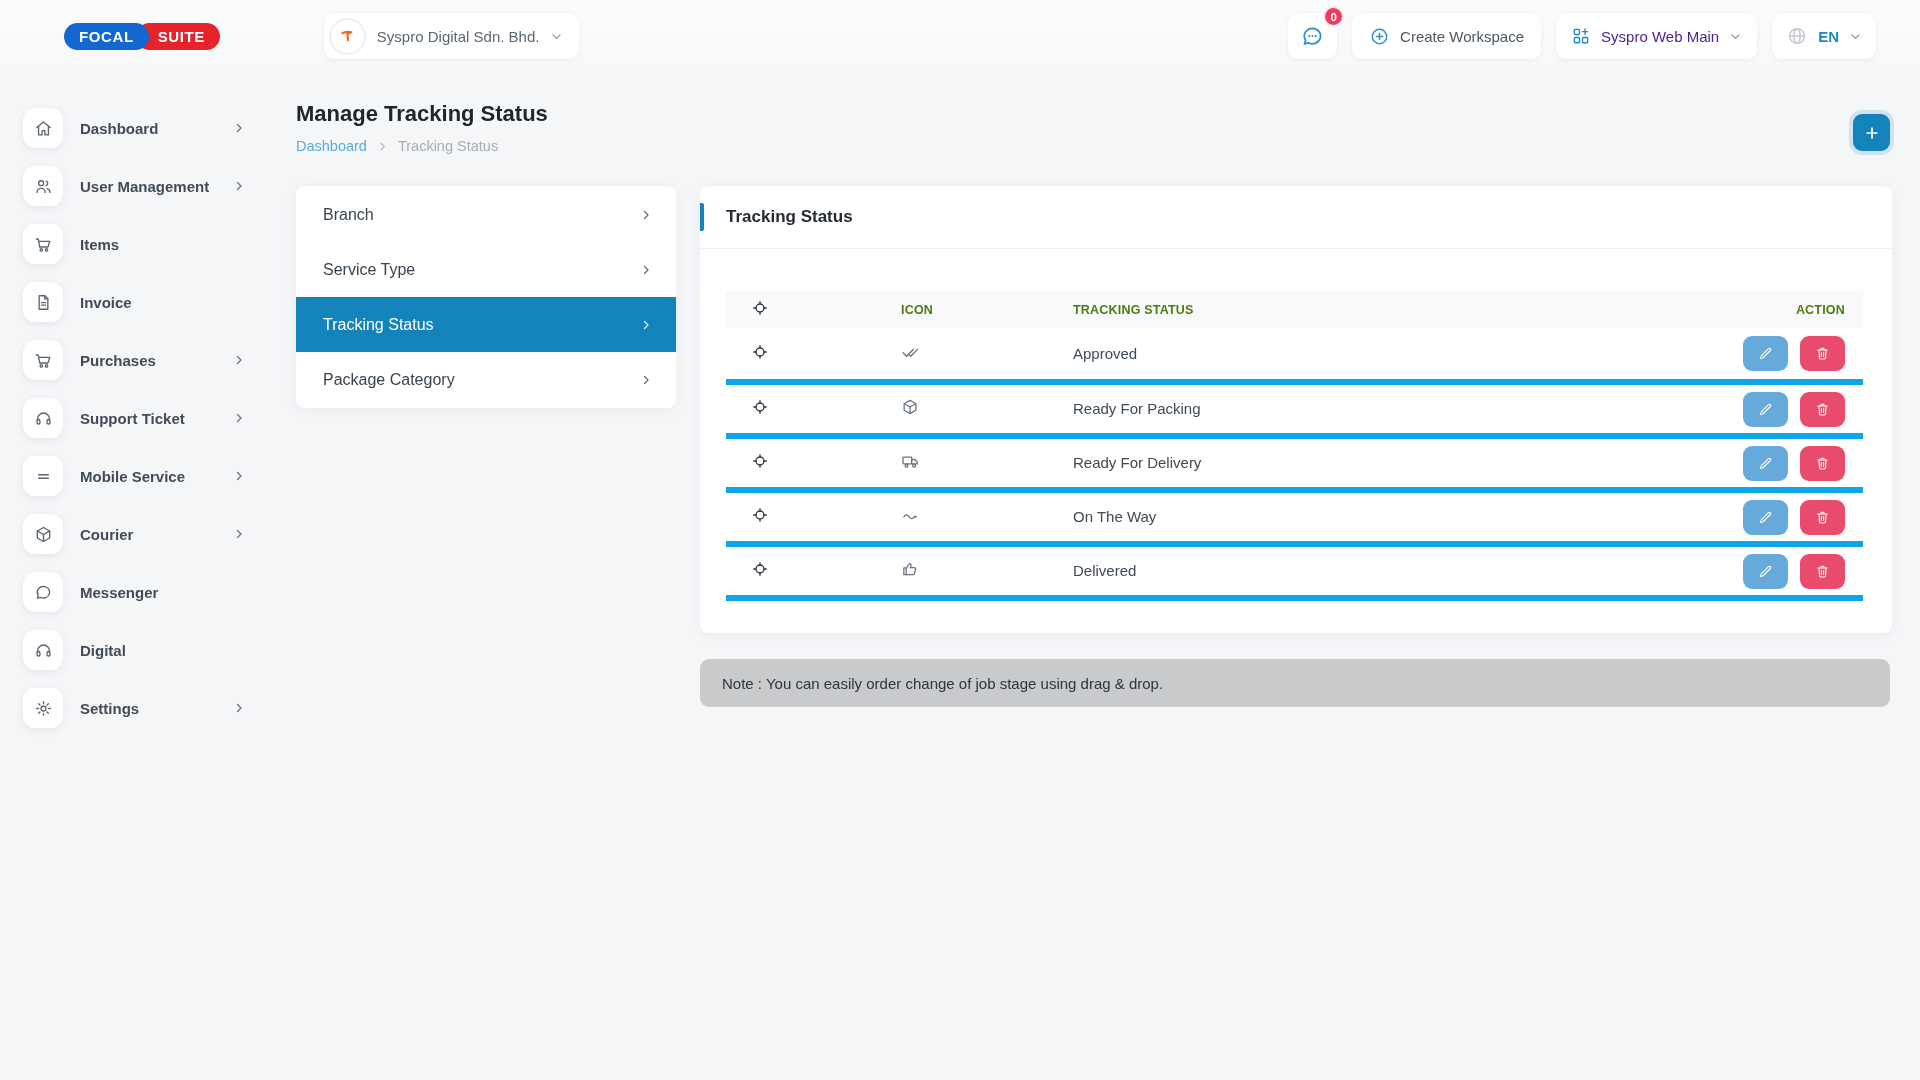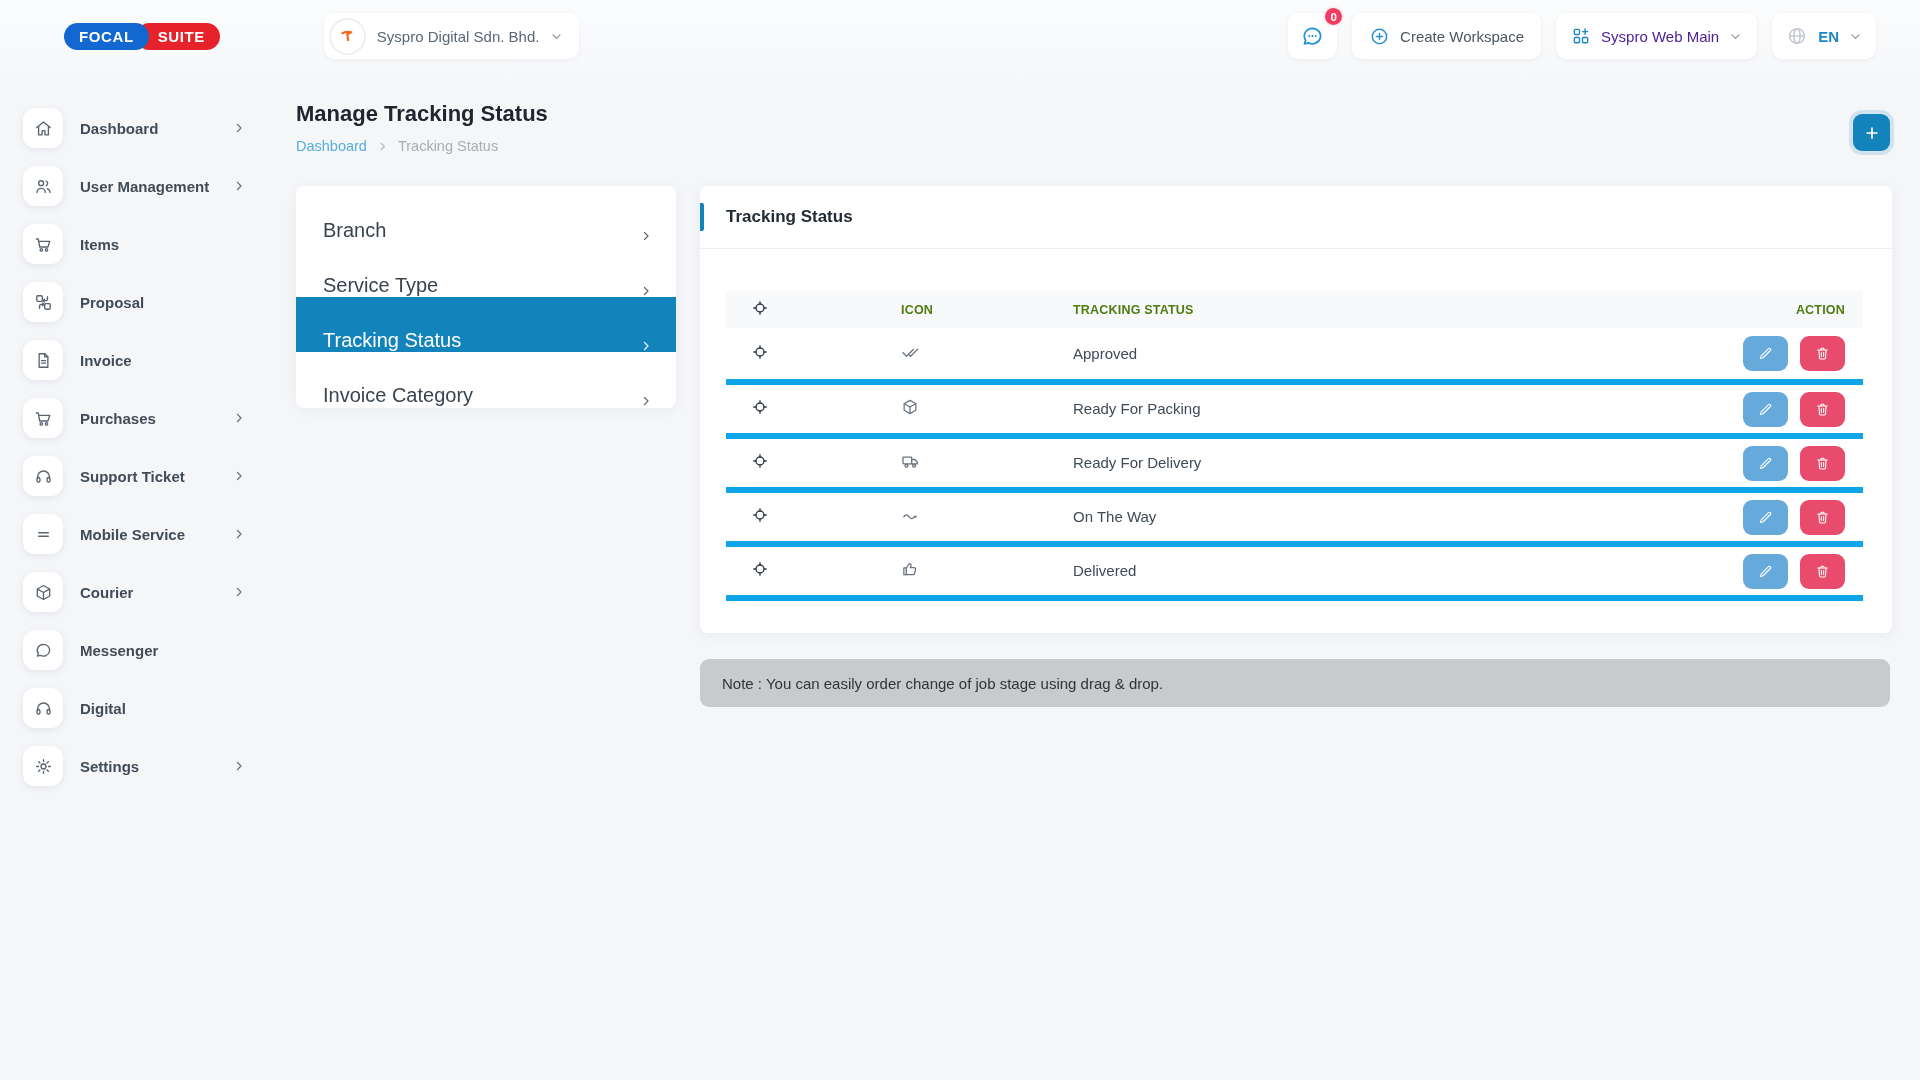--- a/index.html
+++ b/index.html
@@ -62,22 +62,22 @@
   .bc-sep { color:#b6bcc3; }
   .bc-cur { color:#a6adb4; }
   .add-btn { position:absolute; left:1853px; top:114px; width:37px; height:37px;
     border:none; border-radius:9px; background:#1384bb; color:#fff; cursor:pointer;
     display:flex; align-items:center; justify-content:center;
     box-shadow:0 0 0 4px rgba(19,132,187,.16); }
 
   
   .submenu { position:absolute; left:296px; top:186px; width:380px; background:#fff;
     border-radius:8px; box-shadow:0 2px 12px rgba(150,160,175,.13); overflow:hidden; padding:1px 0; }
-  .sub-item { height:55px; display:flex; align-items:flex-end; padding:0 24px 0 27px;
-    font-size:20px; color:#39444f; cursor:pointer;gap:28px; }
+  .sub-item { height:55px; display:flex; align-items:center; padding:0 24px 0 27px;
+    font-size:16px; color:#39444f; cursor:pointer;gap:28px; }
   .sub-item .side-chev { color:#5e6974; }
   .sub-item.active { background:#1384bb; color:#fff; }
   .sub-item.active .side-chev { color:#e8f4fa; }
 
   
   .panel { position:absolute; left:700px; top:186px; width:1192px; height:447px;
     background:#fff; border-radius:8px; box-shadow:0 2px 12px rgba(150,160,175,.13); }
   .panel-head { position:relative; height:62px; display:flex; align-items:center; padding:0 26px; }
   .accent { position:absolute; left:0; top:17px; width:4px; height:28px;
     background:#1384bb; border-radius:0 2px 2px 0; }
@@ -226,33 +226,20 @@
       <span class="tile">
         <svg width="19" height="19" viewBox="0 0 24 24">
             <path class="stroke" d="M3 5h2.3l2 10.2h10.3L20 8H6.4"></path>
             <circle class="stroke" cx="9.2" cy="18.8" r="1.5"></circle>
             <circle class="stroke" cx="15.8" cy="18.8" r="1.5"></circle>
           </svg>
       </span>
       <span class="side-label">Items</span>
     </div>
 
-    <div class="side-item">
-      <span class="tile">
-        <svg width="19" height="19" viewBox="0 0 24 24">
-            <rect class="stroke" x="3.5" y="3.5" width="7" height="7" rx="1.4"></rect>
-            <rect class="stroke" x="13.5" y="13.5" width="7" height="7" rx="1.4"></rect>
-            <path class="stroke" d="M17 4.5v2.8a2.4 2.4 0 0 1-2.4 2.4h-3.1"></path>
-            <path class="stroke" d="M13.3 7.9l-1.8 1.8 1.8 1.8"></path>
-            <path class="stroke" d="M7 19.5v-2.8a2.4 2.4 0 0 1 2.4-2.4h3.1"></path>
-            <path class="stroke" d="M10.7 16.1l1.8-1.8-1.8-1.8"></path>
-          </svg>
-      </span>
-      <span class="side-label">Proposal</span>
-    </div>
 
     <div class="side-item">
       <span class="tile">
         <svg width="19" height="19" viewBox="0 0 24 24">
             <path class="stroke" d="M6.5 3.5h7.2l3.8 3.8v13.2h-11z"></path>
             <path class="stroke" d="M13.5 3.5v4h4"></path>
             <path class="stroke" d="M9.5 12.2h5M9.5 15.4h5"></path>
           </svg>
       </span>
       <span class="side-label">Invoice</span>
@@ -393,21 +380,21 @@
     </div>
     <div class="sub-item active">
       <span>Tracking Status</span>
       <span class="side-chev" style="margin-left:auto">
           <svg width="12" height="12" viewBox="0 0 24 24">
             <path class="stroke" style="stroke-width:2.4" d="M9 5l7 7-7 7"></path>
           </svg>
         </span>
     </div>
     <div class="sub-item">
-      <span>Invoice Category</span>
+      <span>Package Category</span>
       <span class="side-chev" style="margin-left:auto">
           <svg width="12" height="12" viewBox="0 0 24 24">
             <path class="stroke" style="stroke-width:2.4" d="M9 5l7 7-7 7"></path>
           </svg>
         </span>
     </div>
   </div>
 
   <section class="panel">
     <div class="panel-head">

